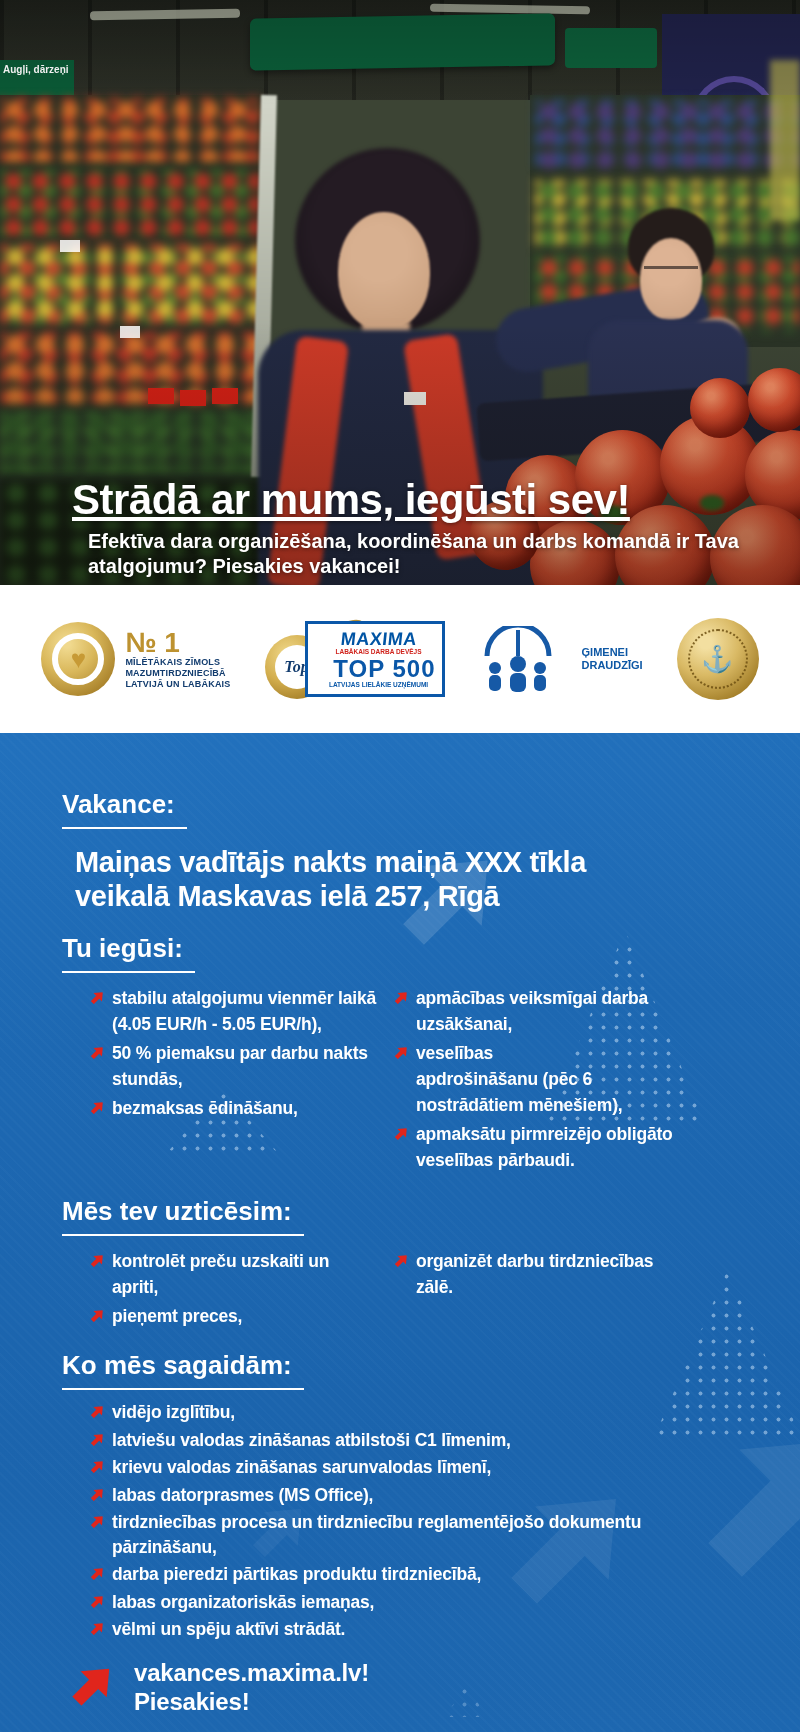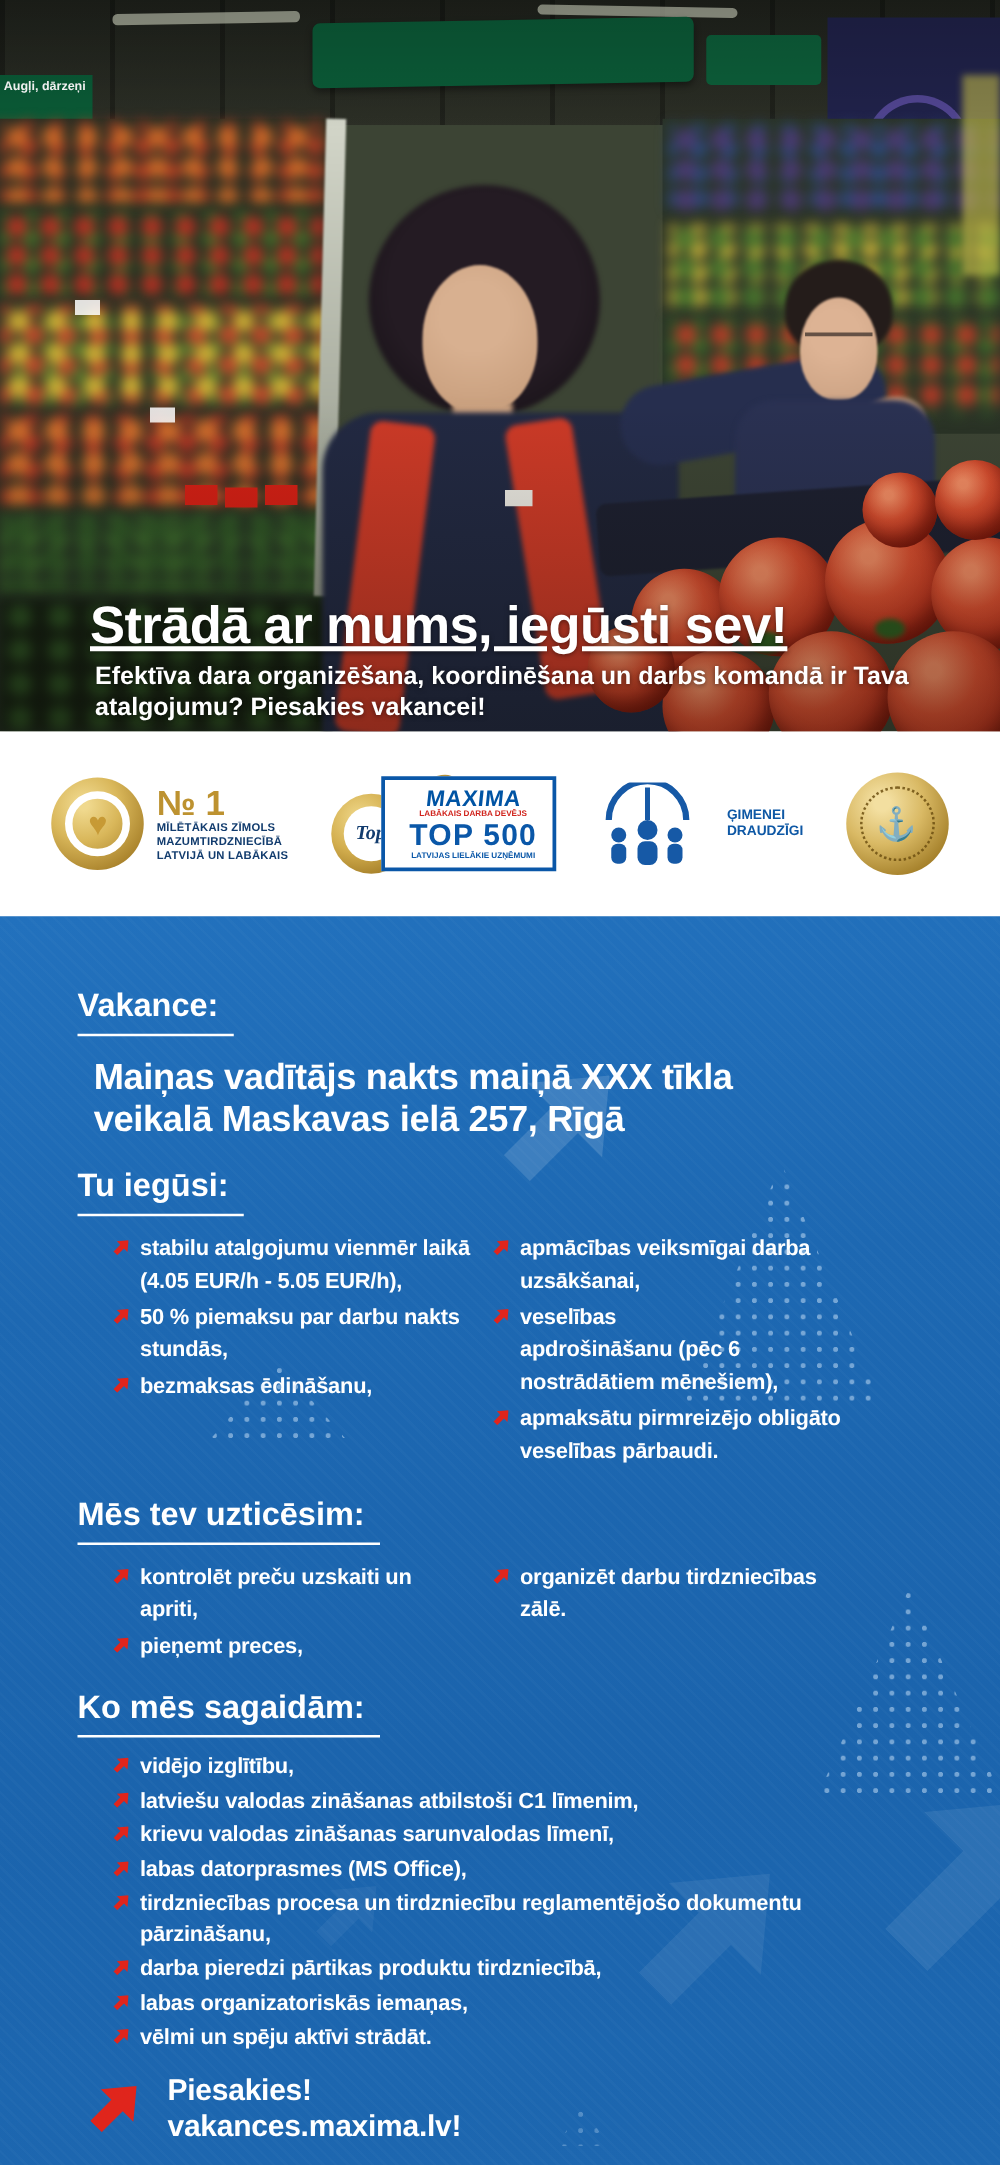--- a/index.html
+++ b/index.html
@@ -102,21 +102,21 @@
   .tm9{left:690px;top:378px;width:60px;height:60px;} .tm10{left:748px;top:368px;width:64px;height:64px;}
   .leaf { position:absolute; background:#2e5c20; border-radius:50%; filter:blur(2px); }
   .lf1{left:600px;top:505px;width:26px;height:18px;} .lf2{left:700px;top:495px;width:24px;height:16px;}
   .vignette { left:0; top:0; width:800px; height:585px;
     background:linear-gradient(180deg, rgba(0,0,0,.18) 0%, transparent 18%, transparent 55%, rgba(10,10,4,.32) 100%); }
 
   .hero-text { position:absolute; left:72px; bottom:6px; z-index:5; color:#fff;
     text-shadow:0 1px 4px rgba(0,0,0,.5); }
   .hero-text h1 { margin:0; font-size:42px; line-height:50px; font-weight:bold;
     letter-spacing:-.5px; white-space:nowrap;text-decoration:underline; }
-  .hero-sub { margin:4px 0 0 4px; font-size:20px; line-height:25px; font-weight:bold; white-space:nowrap; }
+  .hero-sub { margin:4px 0 0 16px; font-size:20px; line-height:25px; font-weight:bold; white-space:nowrap; }
 
   
   .badges { width:800px; height:148px; background:#fff; display:flex; align-items:center;
     justify-content:center; gap:34px; padding:0 10px; }
   .badge { display:flex; align-items:center; }
   .gold-circle { width:74px; height:74px; border-radius:50%; flex-shrink:0;
     background:radial-gradient(circle at 35% 30%, #f0d98e 5%, #d9b75a 40%, #a8812a 80%, #8a6418);
     display:flex; align-items:center; justify-content:center; }
   .heart-ring { width:52px; height:52px; border-radius:50%; border:6px solid #fff;
     display:flex; align-items:center; justify-content:center; }
@@ -133,21 +133,21 @@
     display:flex; align-items:center; justify-content:center;
     font-family:"Liberation Serif", serif; font-style:italic; font-weight:bold;
     color:#123c6e; font-size:16px; }
   .seal-wing { position:absolute; left:46px; top:2px; width:60px; height:34px;
     background:linear-gradient(100deg,#d9b75a,#a8812a); transform:rotate(-12deg); border-radius:6px 14px 2px 2px; }
   .t500box { position:relative; z-index:2; background:#fff; border:3px solid #0a57a8;
     width:140px; padding:6px 6px 5px 14px; text-align:center; }
   .maxima { color:#0054a4; font-weight:bold; font-size:18px; letter-spacing:.5px;
     transform:skewX(-6deg); line-height:18px; }
   .t500red { color:#d0231c; font-size:6.5px; font-weight:bold; line-height:8px; }
-  .t500big { color:#0a57a8; font-size:24px; font-weight:bold; line-height:25px; letter-spacing:1px; }
+  .t500big { color:#0a57a8; font-size:24px; font-weight:bold; line-height:25px; letter-spacing:1px;text-align:right; }
   .t500small { color:#0a57a8; font-size:6.5px; font-weight:bold; line-height:8px; }
 
   .b3 svg { flex-shrink:0; }
   .b3-text { margin-left:25px; color:#0e58a5; font-size:11px; font-weight:bold; line-height:13px; }
 
   .coin { width:82px; height:82px; border-radius:50%;
     background:radial-gradient(circle at 35% 30%, #f3dfa0 8%, #d9b964 42%, #9f7a24 82%, #7c5c14);
     display:flex; align-items:center; justify-content:center; }
   .coin-inner { width:60px; height:60px; border-radius:50%; border:2px dotted rgba(110,80,18,.85);
     display:flex; align-items:center; justify-content:center; color:#7c5c14; font-size:26px; }
@@ -420,20 +420,20 @@
         </div>
       <div class="bullet">
           <span class="arr"></span>
           <span class="btxt">vēlmi un spēju aktīvi strādāt.</span>
         </div>
     </div>
 
     <div class="cta">
       <span class="arr big"></span>
       <div class="cta-text">
+        <div>vakances.maxima.lv!</div>
         <div>Piesakies!</div>
-        <div>vakances.maxima.lv!</div>
       </div>
     </div>
 
   </main>
 
 </div>
 
 </body></html>

